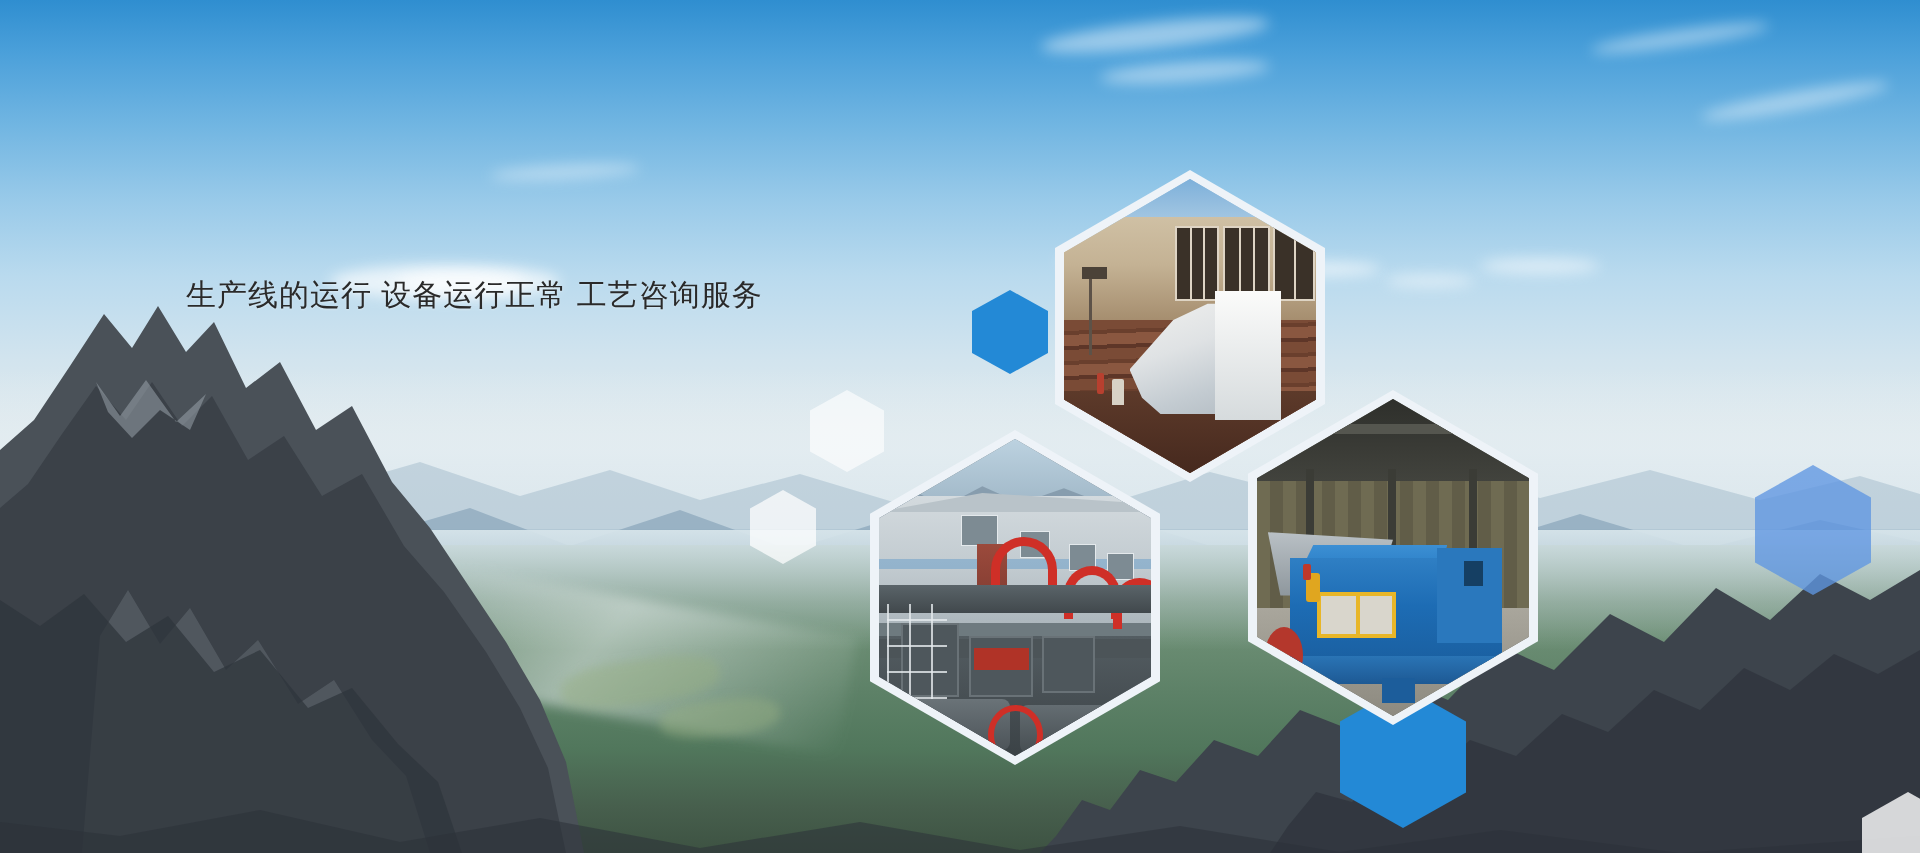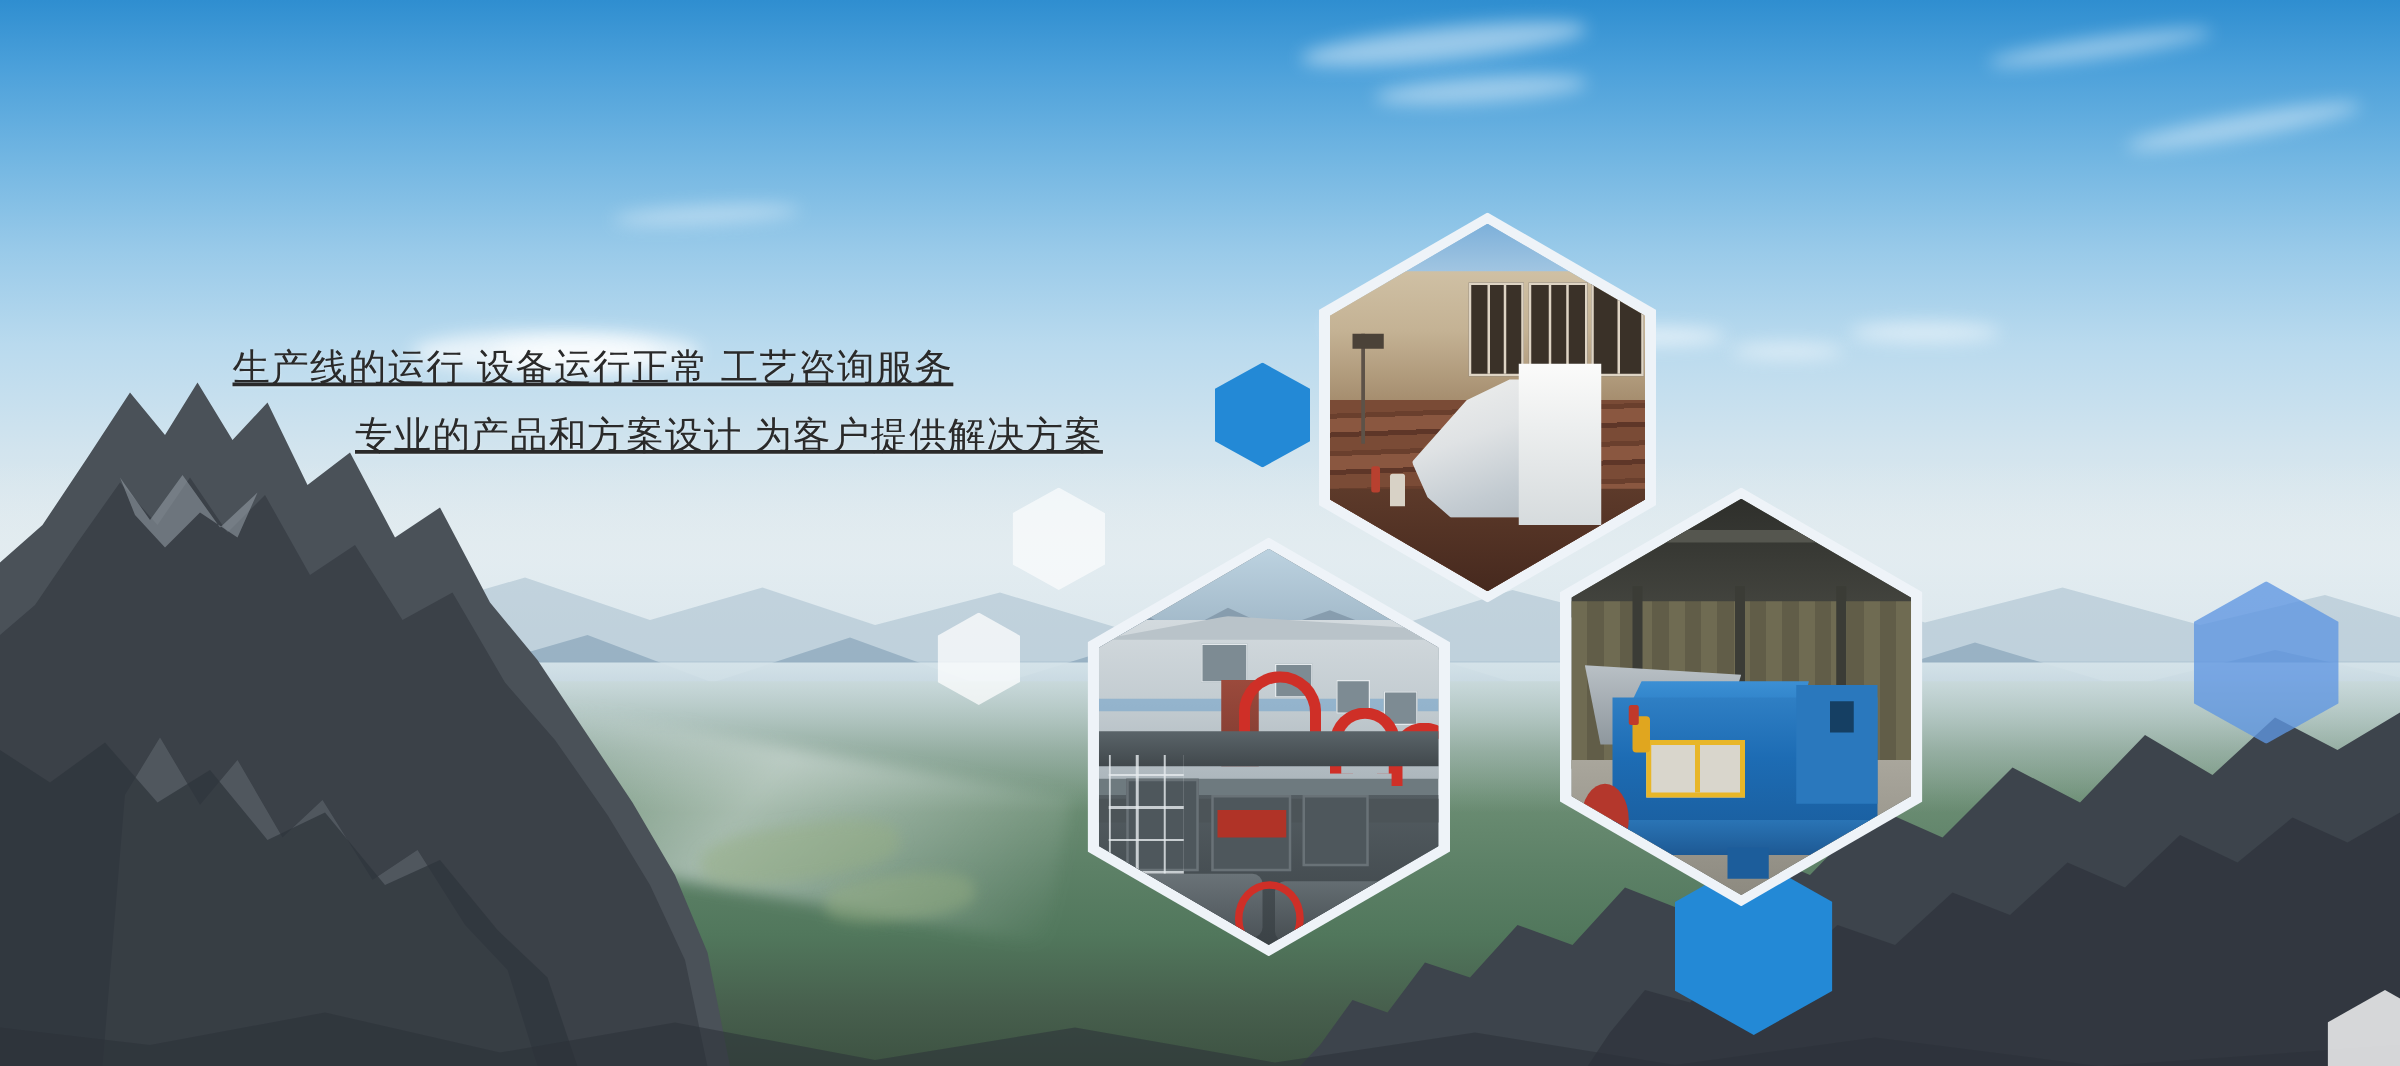--- a/index.html
+++ b/index.html
@@ -116,21 +116,20 @@
 
   
   .headline {
     position: absolute;
     left: 186px;
     top: 268px;
     width: 760px;
     color: #2a2a2a;
     letter-spacing: 1px;
     text-shadow: 0 1px 2px rgba(255,255,255,.35);
-    text-decoration: underline;
   }
   .headline .line {
     font-size: 30px;
     line-height: 54px;
     white-space: nowrap;
     font-weight: 400;
   }
   .headline .line.l2 { padding-left: 98px; }
 
   
@@ -331,21 +330,20 @@
         <path d="M1920,583 L1920,300 L1870,330 L1820,304 L1770,350 L1716,318 L1664,372 L1610,344 L1554,400 L1500,376 L1448,430 L1396,408 L1346,458 L1300,440 L1258,486 L1214,470 L1176,512 L1140,500 L1110,540 L1082,530 L1056,566 L1040,583 Z" fill="#3d444c"></path>
         <path d="M1920,583 L1920,380 L1878,404 L1834,384 L1790,420 L1744,398 L1700,440 L1654,420 L1608,462 L1562,444 L1516,486 L1470,470 L1428,508 L1388,496 L1352,532 L1316,522 L1288,556 L1270,583 Z" fill="#2f353d" opacity=".8"></path>
 
         <path d="M0,583 L0,552 L120,566 L260,540 L400,572 L540,548 L700,578 L860,552 L1020,580 L1180,556 L1340,582 L1500,560 L1680,583 L1920,566 L1920,583 Z" fill="#2b3139" opacity=".55"></path>
       </svg>
     </div>
   </div>
 
   <div class="headline">
     <div class="line l1">生产线的运行 设备运行正常 工艺咨询服务</div>
-    <div class="line l2">专业的产品和方案设计  为客户提供解决方案</div>
   </div>
 
   <div class="hex-cluster">
 
     <div class="hex-deco d1"></div>
     <div class="hex-deco d2"></div>
     <div class="hex-deco d3"></div>
     <div class="hex-deco d4"></div>
     <div class="hex-deco d5"></div>
     <div class="hex-deco d6"></div>

